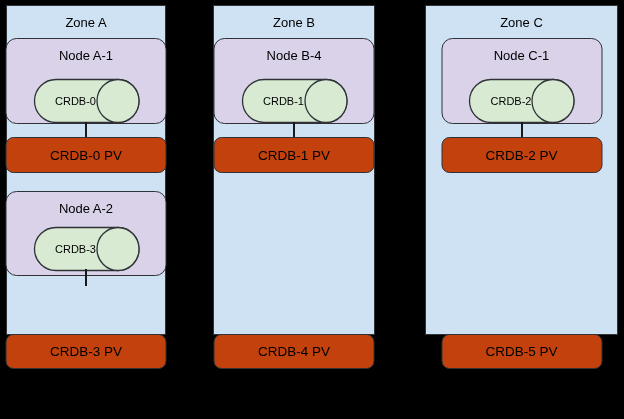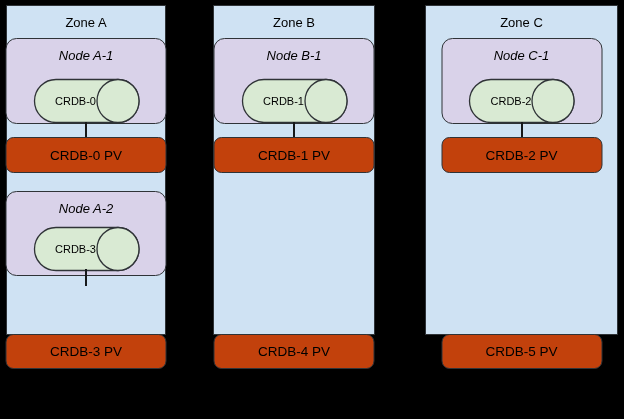--- a/index.html
+++ b/index.html
@@ -35,21 +35,20 @@
     box-sizing:border-box;
   }
   .node1{top:32px;height:86px;}
   .node2{top:185px;height:85px;}
   .node-label{
     position:absolute;
     top:9px;left:0;right:0;
     text-align:center;
     font-size:13px;
     line-height:16px;
-    font-style:italic;
   }
   .cyl{
     position:absolute;
     left:50%;transform:translateX(-50%);
     width:107px;height:46px;
   }
   .cyl-1{top:39px;}
   .cyl-2{top:34px;}
   .cyl svg{display:block;width:107px;height:46px;}
   .cyl-label{
@@ -120,21 +119,21 @@
     <div class="connector conn2"></div>
     <div class="pv pv2">
       <span>CRDB-3 PV</span>
     </div>
   </div>
 
   <div class="zone zone-b">
     <div class="zone-label">Zone B</div>
 
     <div class="node node1">
-      <div class="node-label">Node B-1</div>
+      <div class="node-label">Node B-4</div>
       <div class="cyl cyl-1">
         <svg viewBox="0 0 107 46">
           <path d="M23,1.5 H85 A21,21.5 0 0 1 85,44.5 H23 A21.5,21.5 0 0 1 23,1.5 Z" fill="#d9ead3" stroke="#2f3337" stroke-width="1.3"></path>
           <ellipse cx="85" cy="23" rx="21" ry="21.5" fill="#d9ead3" stroke="#2f3337" stroke-width="1.3"></ellipse>
         </svg>
         <div class="cyl-label">CRDB-1</div>
       </div>
     </div>
     <div class="connector conn1"></div>
     <div class="pv pv1">

